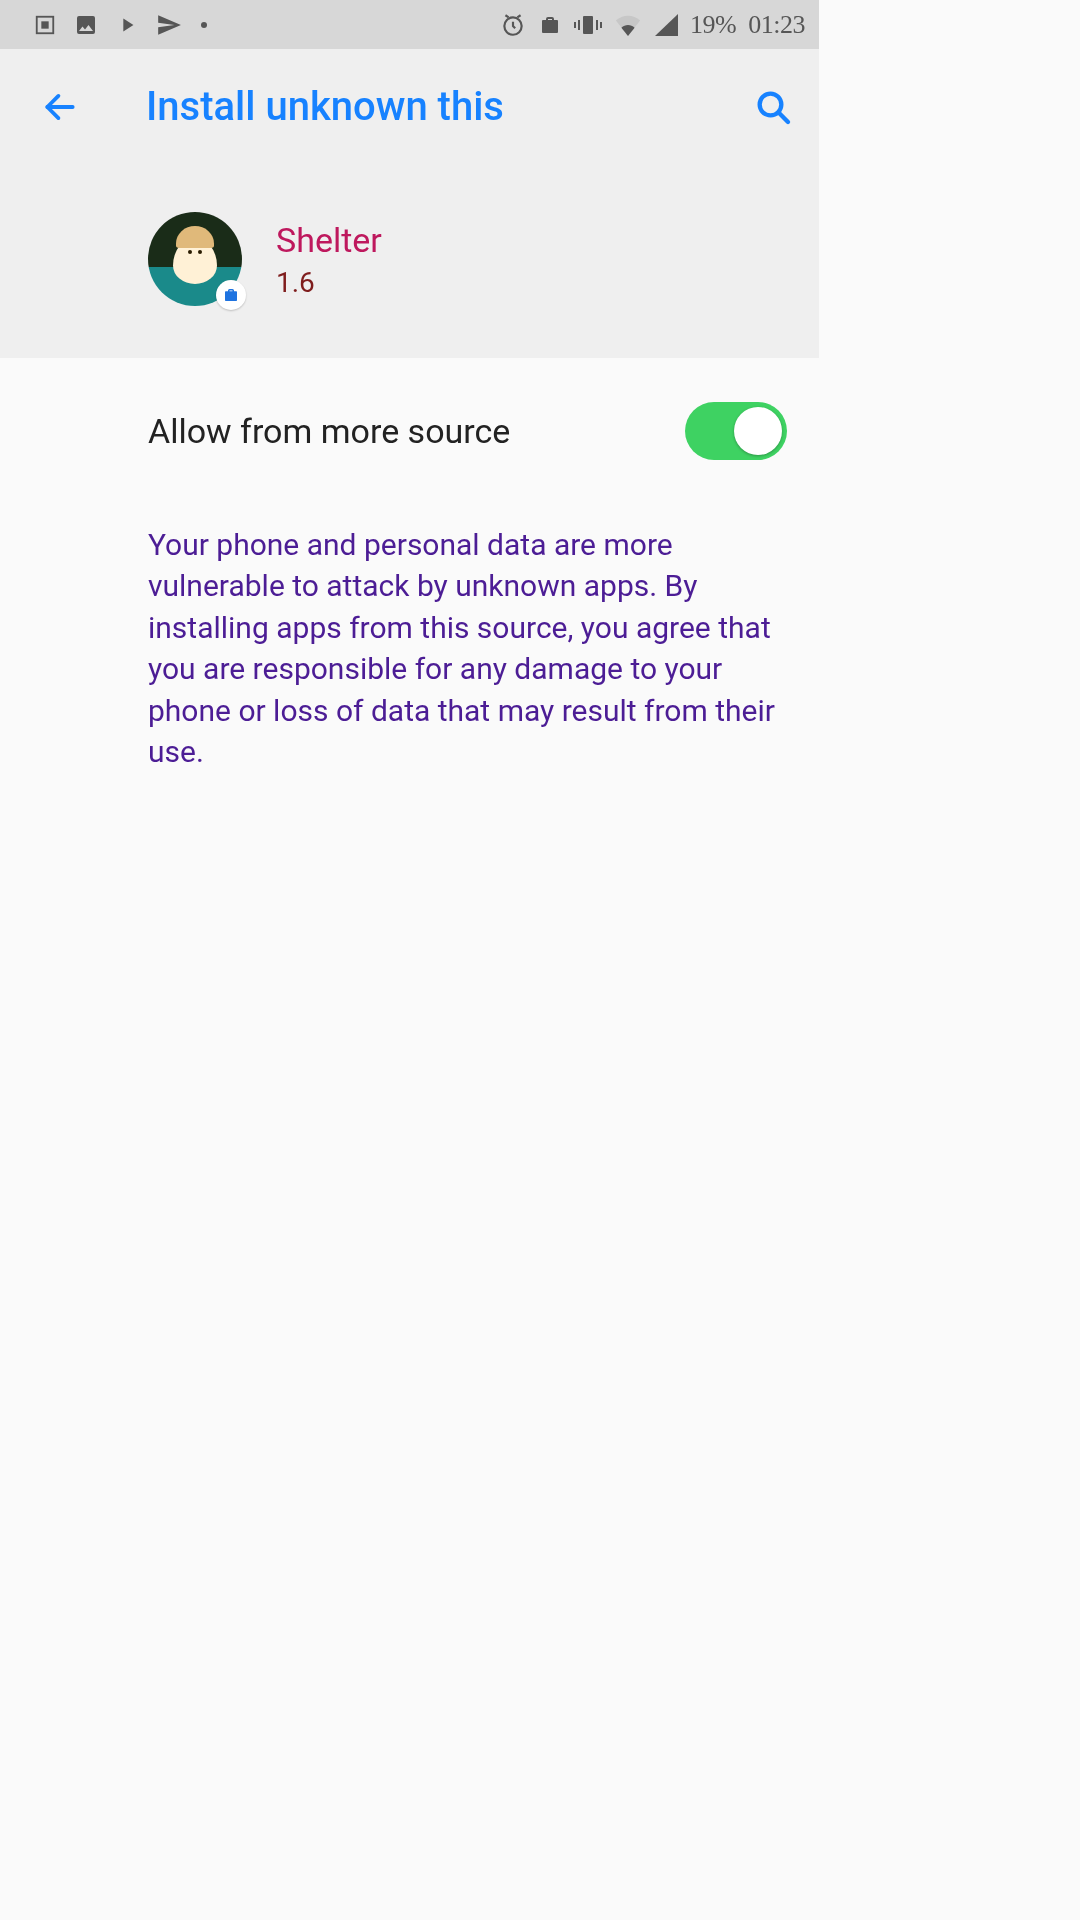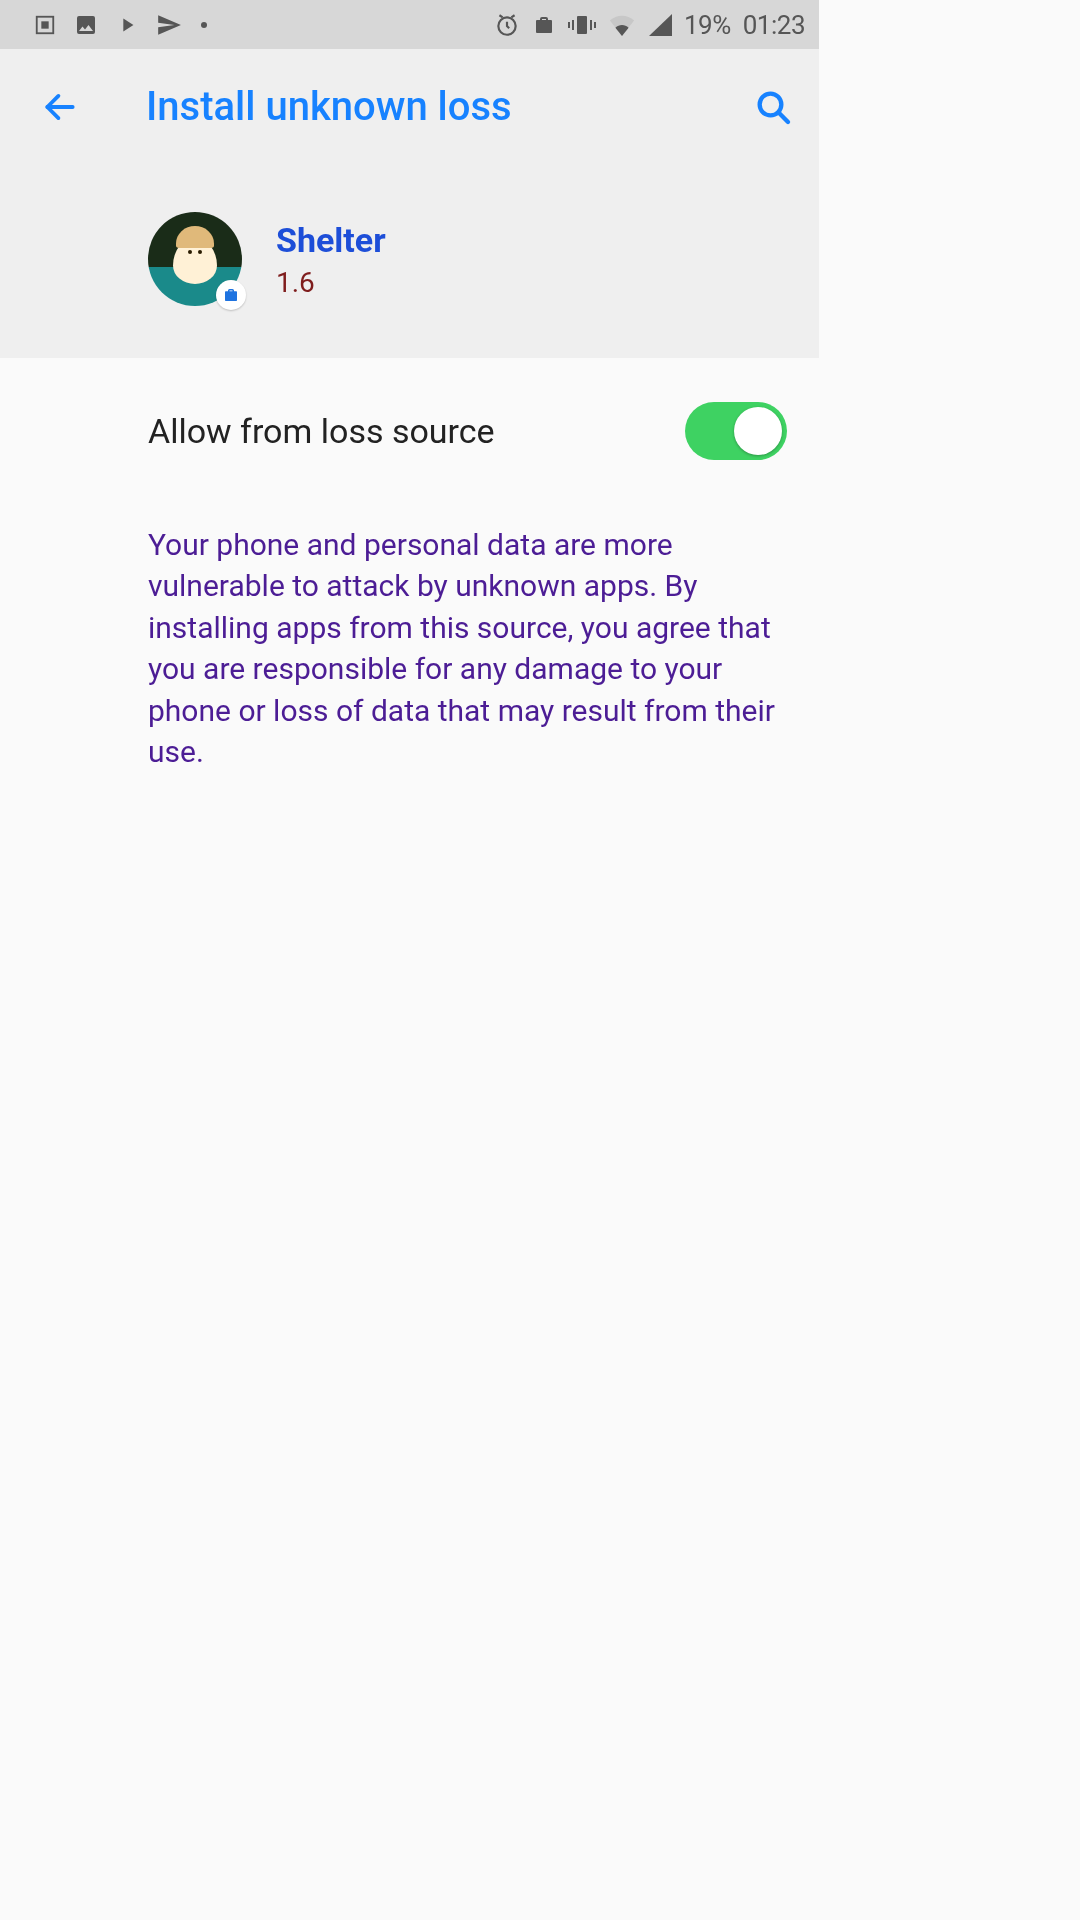--- a/index.html
+++ b/index.html
@@ -19,21 +19,21 @@
     align-items: center;
     justify-content: space-between;
     padding: 0 14px 0 34px;
     color: #565656;
   }
   .status-left, .status-right {
     display: flex;
     align-items: center;
     gap: 18px;
   }
-  .status-right { gap: 12px; }
+  .status-right { gap: 12px; font-family: Liberation Serif, serif; }
   .status-bar .txt { font-size: 26px; letter-spacing: -0.5px; }
   .status-bar svg { display: block; }
 
   
   .app-bar {
     height: 115px;
     display: flex;
     align-items: center;
     padding: 0 22px 0 38px;
     background: #efefef;
@@ -74,21 +74,21 @@
   }
   .eye { position:absolute; width:4px; height:4px; background:#2b1d00; border-radius:50%; top:38px; }
   .eyeL{ left:40px; } .eyeR{ left:50px; }
   .work-badge {
     position:absolute; right:-4px; bottom:-4px;
     width:30px; height:30px; background:#fff; border-radius:50%;
     display:flex; align-items:center; justify-content:center;
     box-shadow: 0 1px 2px rgba(0,0,0,.2);
   }
   .app-meta { margin-left: 34px; }
-  .app-name { font-size: 34px; color: #1d4ed8; font-weight: bold; }
+  .app-name { font-size: 34px; color: #be185d; }
   .app-ver { font-size: 28px; color: #7f1d1d; margin-top: 6px; }
 
   
   .toggle-row {
     background: #fafafa;
     display: flex;
     align-items: center;
     justify-content: space-between;
     padding: 44px 32px 44px 148px;
   }
@@ -180,21 +180,21 @@
   </div>
 </div>
 
 <div class="app-bar">
   <div class="back-btn">
     <svg width="38" height="38" viewBox="0 0 24 24" fill="none" stroke="#1782ff" stroke-width="2.4" stroke-linecap="round" stroke-linejoin="round">
         <line x1="20" y1="12" x2="4" y2="12"></line>
         <polyline points="11 5 4 12 11 19"></polyline>
       </svg>
   </div>
-  <div class="app-title">Install unknown loss</div>
+  <div class="app-title">Install unknown this</div>
   <div class="search-btn">
     <svg width="40" height="40" viewBox="0 0 24 24" fill="none" stroke="#1782ff" stroke-width="2.6" stroke-linecap="round">
         <circle cx="10.5" cy="10.5" r="6.5"></circle>
         <line x1="21" y1="21" x2="15.2" y2="15.2"></line>
       </svg>
   </div>
 </div>
 
 <div class="app-header">
   <div class="app-icon-wrap">
@@ -212,19 +212,19 @@
         </svg>
     </div>
   </div>
   <div class="app-meta">
     <div class="app-name">Shelter</div>
     <div class="app-ver">1.6</div>
   </div>
 </div>
 
 <div class="toggle-row">
-  <div class="toggle-label">Allow from loss source</div>
+  <div class="toggle-label">Allow from more source</div>
   <div class="switch">
     <div class="thumb"></div>
   </div>
 </div>
 
 <div class="warning">Your phone and personal data are more vulnerable to attack by unknown apps. By installing apps from this source, you agree that you are responsible for any damage to your phone or loss of data that may result from their use.</div>
 
 </body></html>

